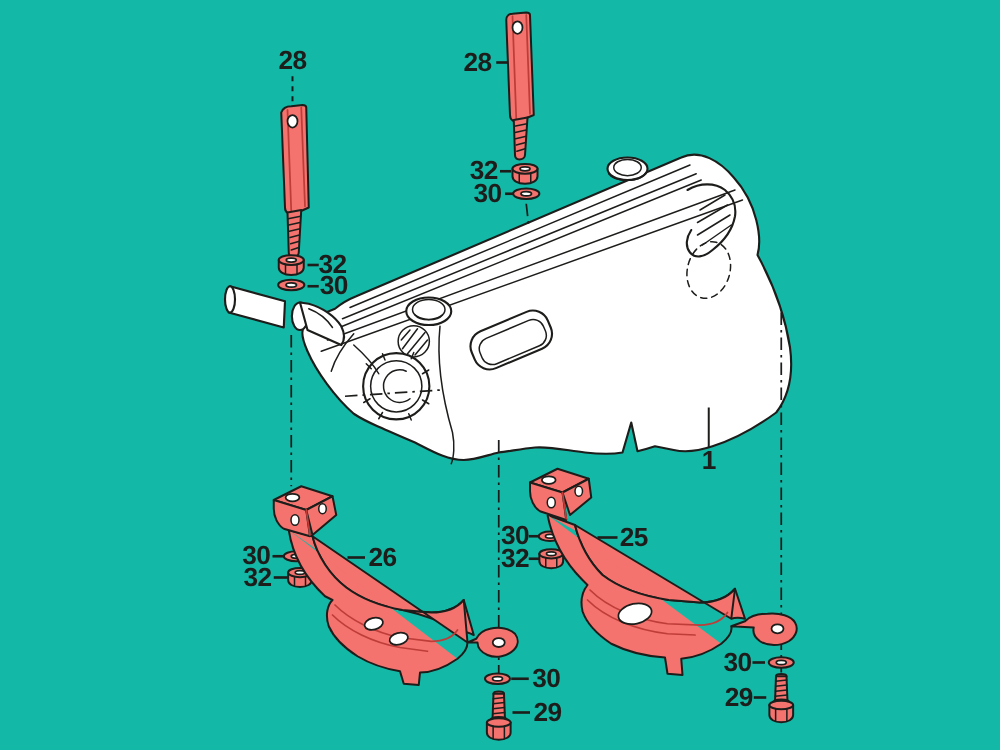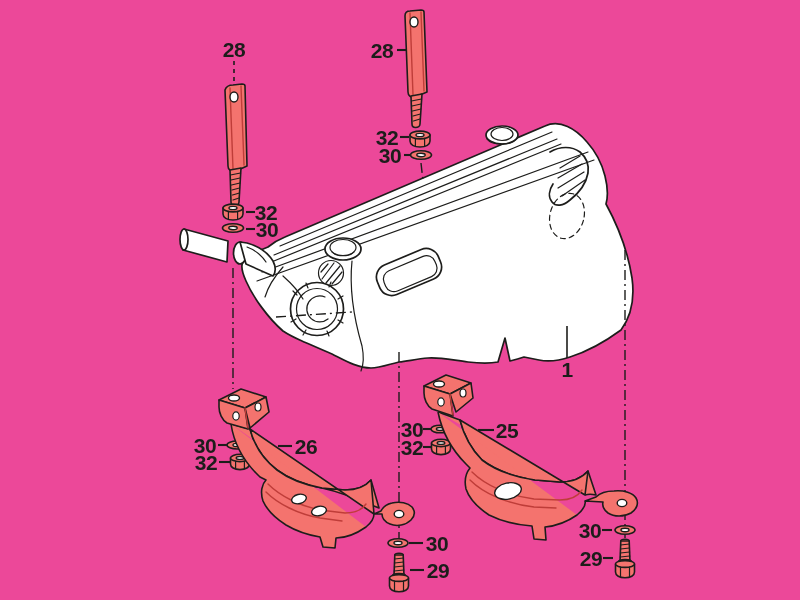--- a/index.html
+++ b/index.html
@@ -1,16 +1,16 @@
 <!DOCTYPE html>
 <html style="--ink: #1d1d1b; --hl: #f4736e; --hlsh: #e05a56; --hlacc: #bf3d39;"><head>
 <meta charset="utf-8">
 <style>
   html,body{margin:0;padding:0;background:#ffffff;}
-  .stage{position:relative;width:800px;height:600px;background:#ec4899;overflow:hidden;
+  .stage{position:relative;width:800px;height:600px;background:#14b8a6;overflow:hidden;
          font-family:"Liberation Sans",sans-serif;}
   svg{position:absolute;left:0;top:0;}
   .k   {stroke:var(--ink);fill:none;stroke-width:1.7;stroke-linecap:round;stroke-linejoin:round;}
   .kt  {stroke:var(--ink);fill:none;stroke-width:1.2;stroke-linecap:round;}
   .kw  {fill:#fff;stroke:var(--ink);stroke-width:1.7;stroke-linejoin:round;}
   .kwt {fill:#fff;stroke:var(--ink);stroke-width:1.2;}
   .red {fill:var(--hl);stroke:var(--ink);stroke-width:1.6;stroke-linejoin:round;}
   .redacc{stroke:var(--hlacc);fill:none;stroke-width:1.4;stroke-linecap:round;}
   .hole{fill:#fff;stroke:var(--ink);stroke-width:1.4;}
   .dashed-e{stroke-dasharray:5 4;}

